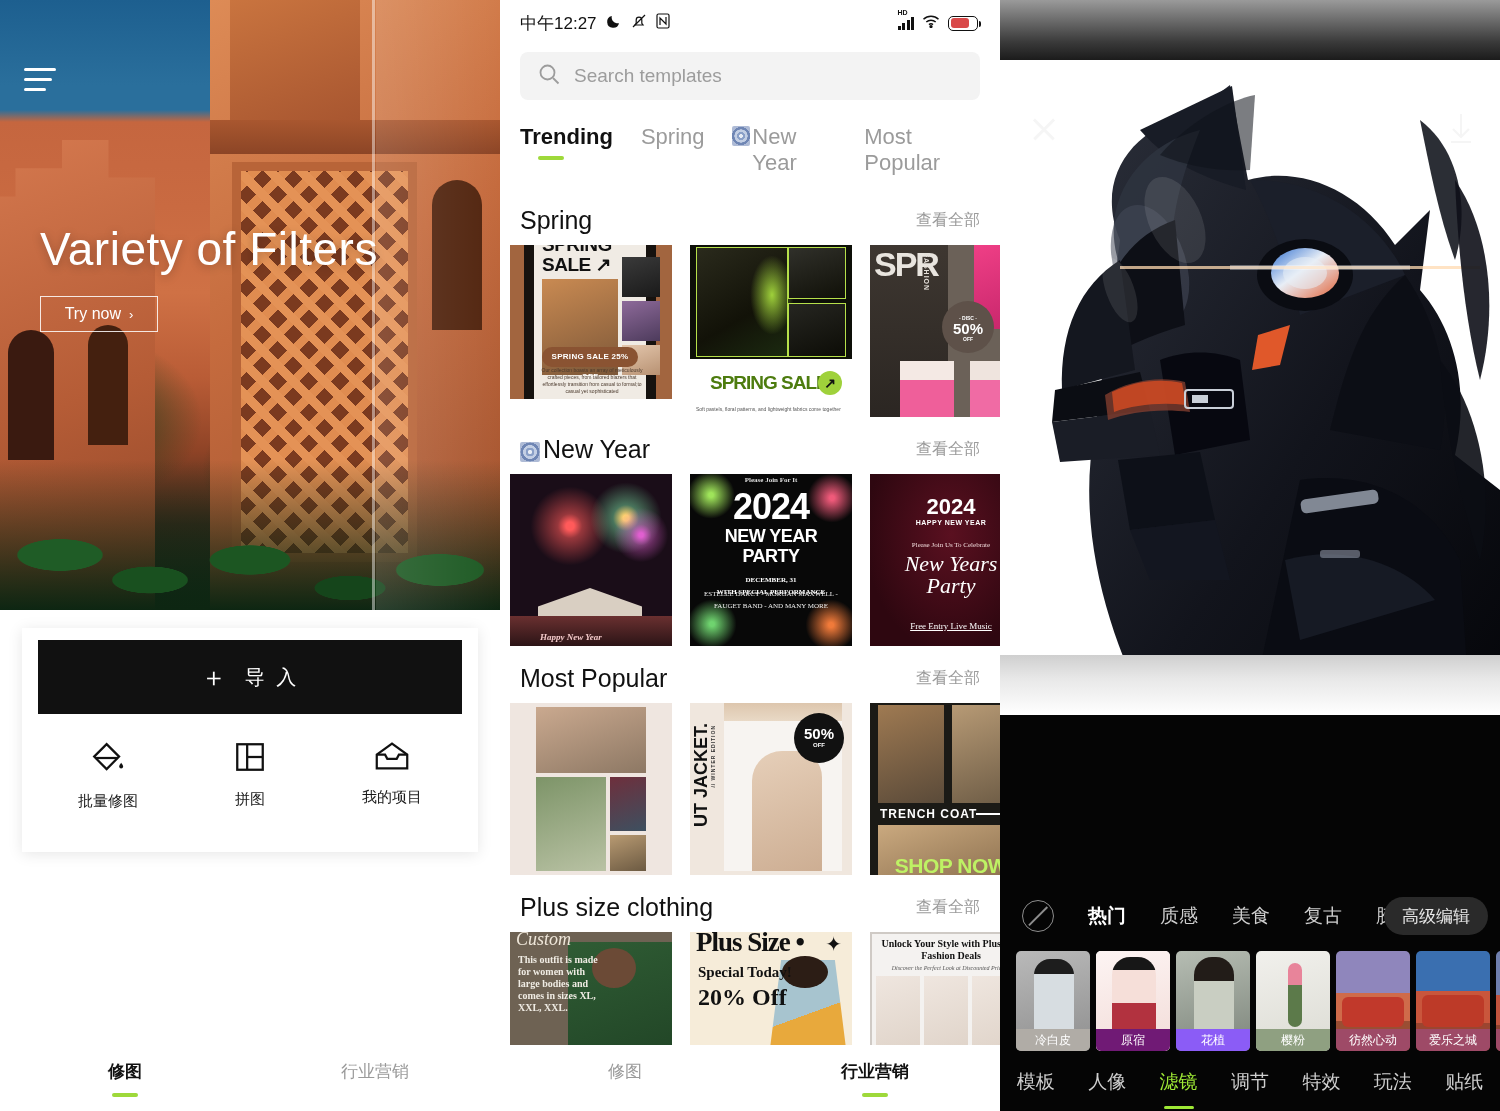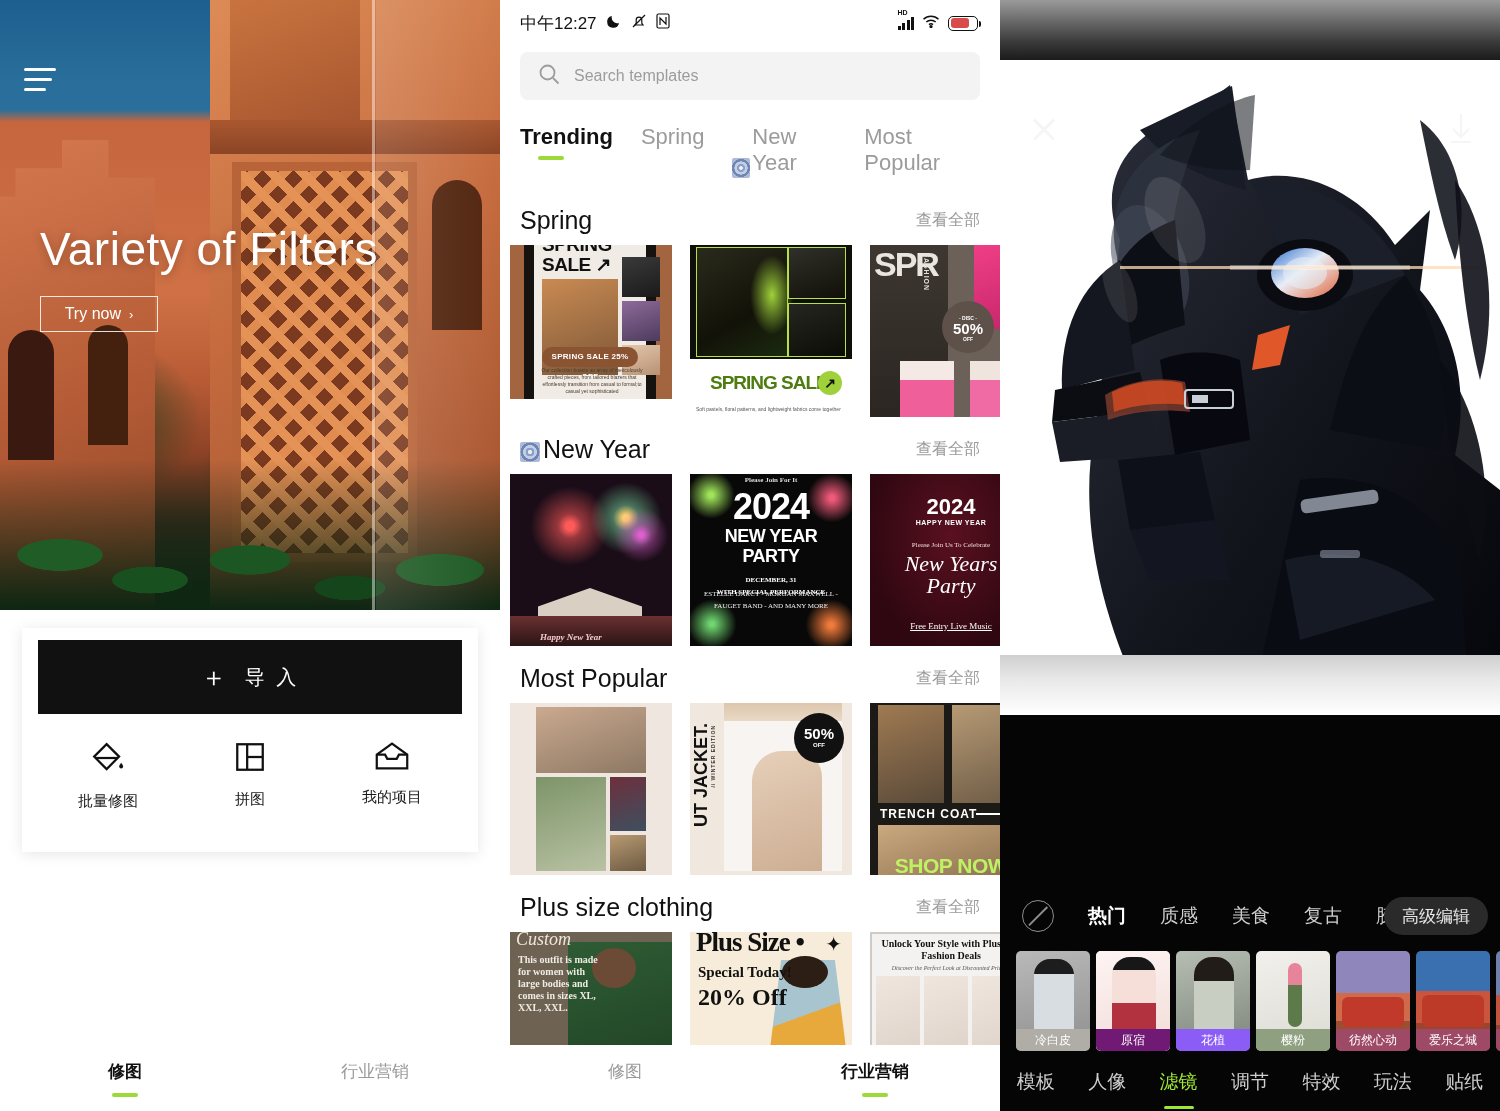--- a/index.html
+++ b/index.html
@@ -96,25 +96,25 @@
   .sigbars i { width:3px; background:#111; }
   .hdtag { position:absolute; top:-8px; left:0; font-size:7px; font-weight:700; color:#111; }
   .batt { width:30px; height:15px; border:1.6px solid #111; border-radius:5px;
     position:relative; display:flex; align-items:center; padding:1.5px; }
   .batt::after { content:''; position:absolute; right:-4px; top:4px; width:2.5px;
     height:6px; background:#111; border-radius:0 2px 2px 0; }
   .batt i { height:100%; width:72%; background:#d94a4a; border-radius:3px; }
 
   .search { margin:6px 20px 0; height:48px; background:#f3f3f3; border-radius:8px;
     display:flex; align-items:center; gap:14px; padding:0 18px; cursor:text; }
-  .search .txt { font-size:16px; color:#9c9c9c; }
+  .search .txt { font-size:19px; color:#9c9c9c; }
 
   .mid-tabs { display:flex; align-items:flex-start; gap:28px; padding:24px 20px 0; }
   .mid-tab { position:relative; font-size:22px; cursor:pointer; padding-bottom:12px;
-    display:flex; align-items:flex-end; gap:2px; }
+    display:flex; align-items:flex-start; gap:2px; }
   .mid-tab.active { color:#111; font-weight:700; }
   .mid-tab.idle { color:#9b9b9b; }
   .mid-tab .ubar { position:absolute; left:18px; bottom:2px; width:26px; height:4px;
     border-radius:2px; background:transparent; }
   .mid-tab.active .ubar { background:#9ed93a; }
   .fw-emoji { display:inline-block; width:20px; height:20px; border-radius:2px;
     background:radial-gradient(circle at 50% 50%, #e8edf5 0 14%, #8aa0c8 16% 30%, #c3cfe4 32% 48%, #6f86b4 50% 66%, #aebbd6 68% 100%);
     position:relative; top:2px; }
 
   .sec-head { display:flex; align-items:center; justify-content:space-between;

